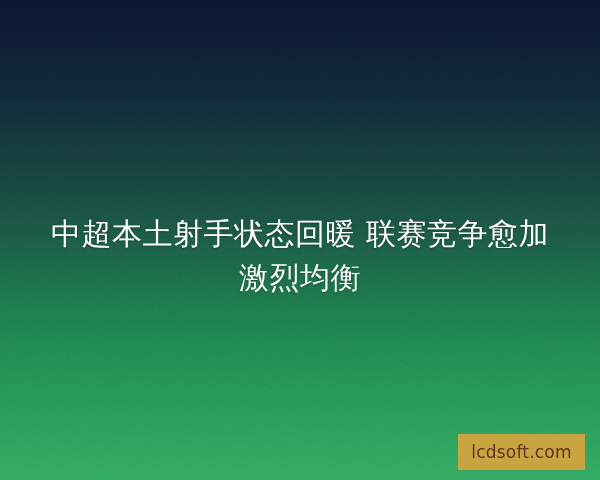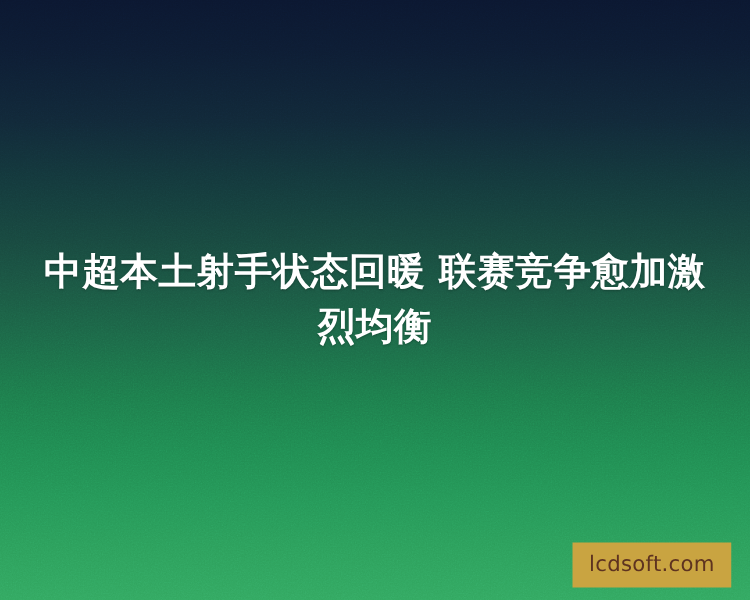--- a/index.html
+++ b/index.html
@@ -53,24 +53,24 @@
   .headline-wrap {
     position: absolute;
     left: 0;
     right: 0;
     top: 196px;
     padding: 0 28px;
     box-sizing: border-box;
     text-align: center;
   }
   .headline {
-    margin: 0;
+    margin: 16px;
     font-size: 30px;
     line-height: 44px;
-    font-weight: 700;
+    font-weight: 400;
     color: #ffffff;
     letter-spacing: 0.5px;
     text-shadow: 0 1px 2px rgba(0,0,0,0.28);
     word-break: break-word;
   }
 
   
   .watermark {
     position: absolute;
     left: 458px;

